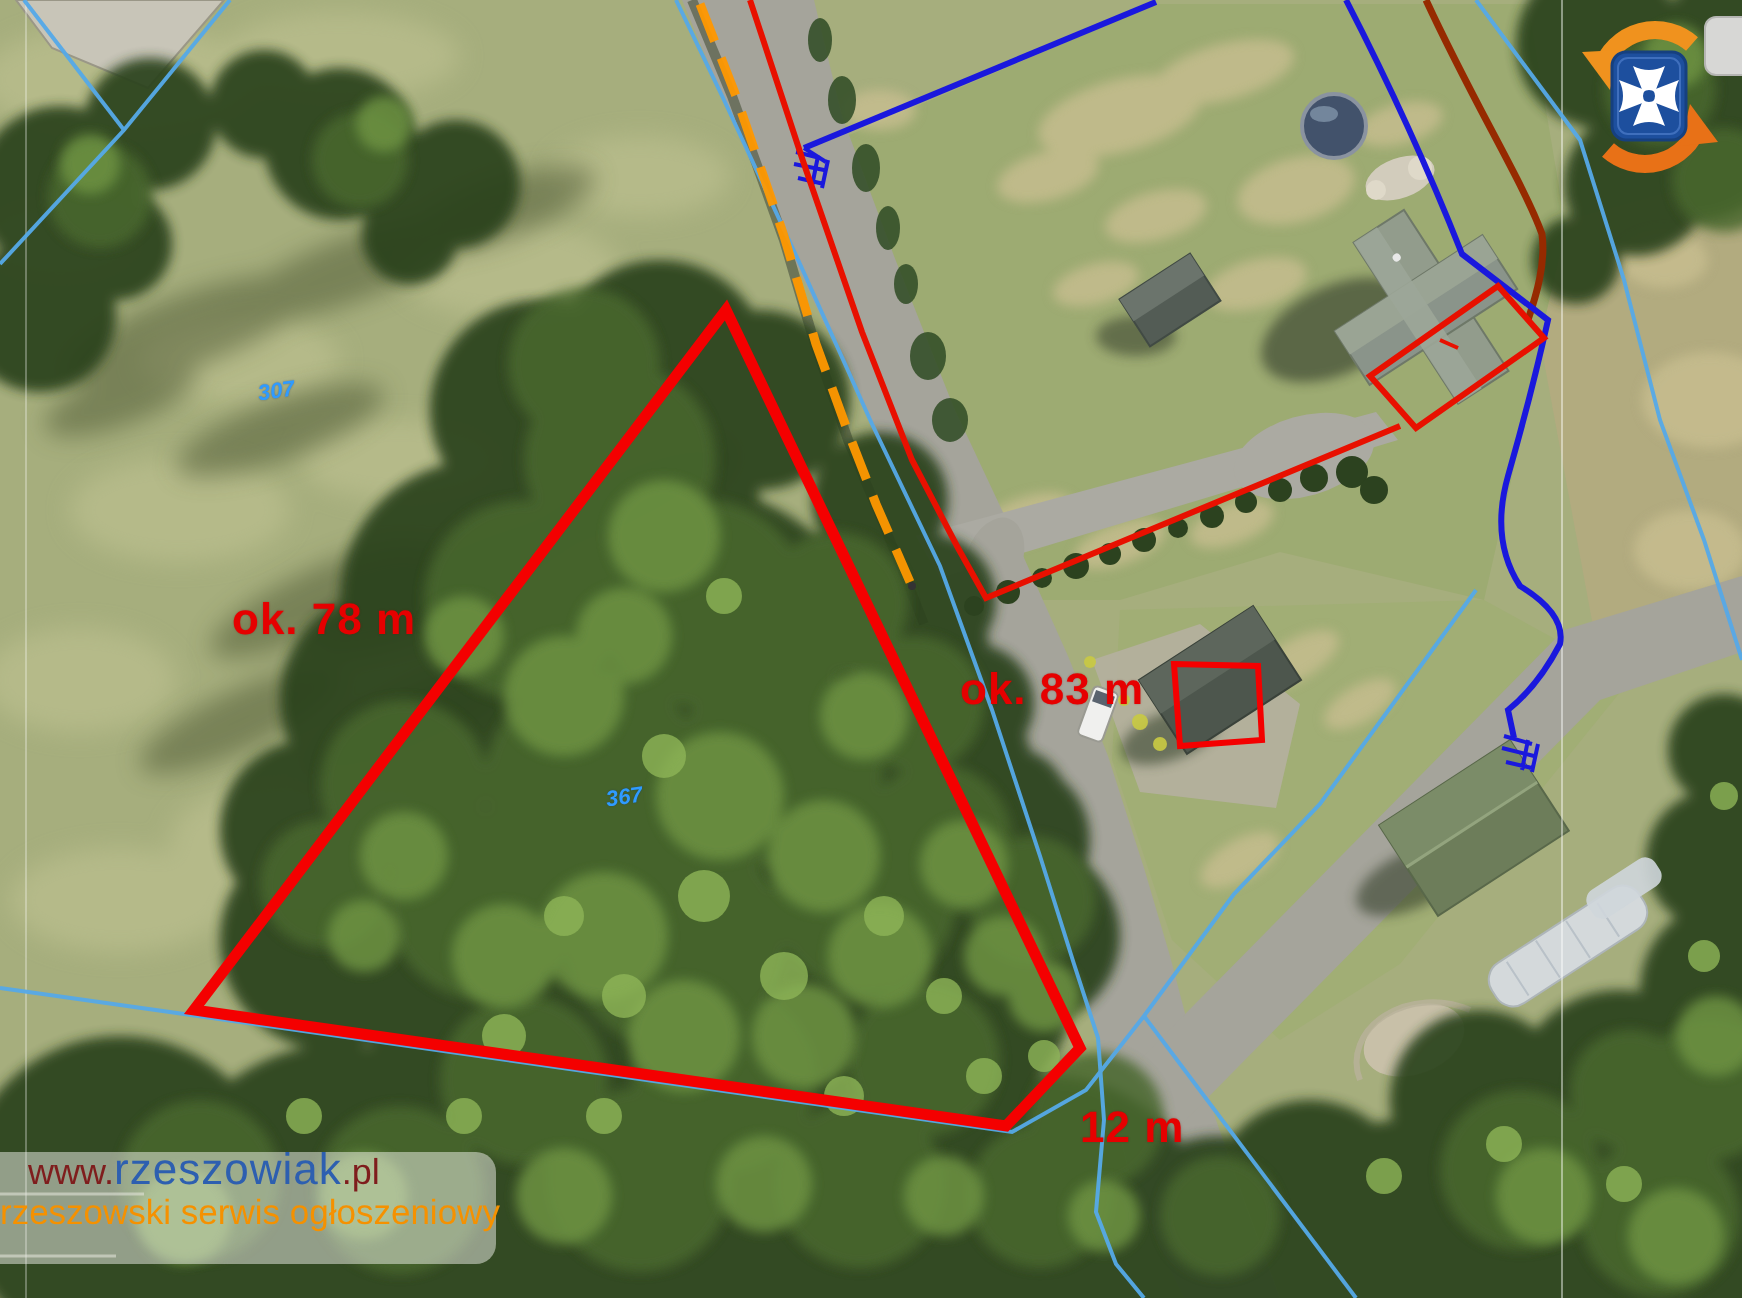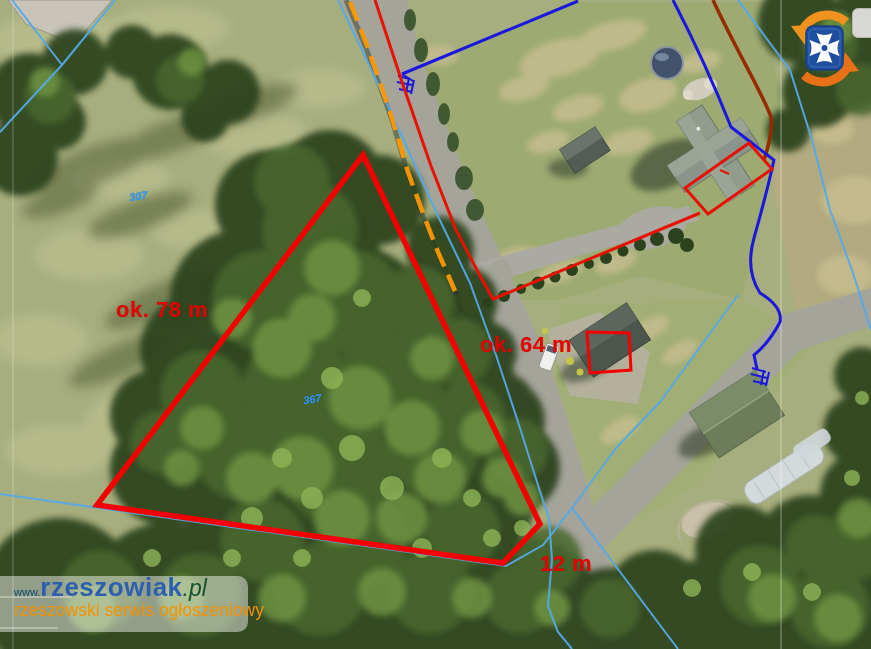--- a/index.html
+++ b/index.html
@@ -20,24 +20,24 @@
     font-size:11px;font-weight:bold;font-style:italic;color:#2f9bff;
     transform:rotate(-8deg);white-space:nowrap;
     text-shadow:0 0 1px rgba(0,40,120,.4);
   }
   .watermark{position:absolute;left:0;top:574px;width:290px;}
   .watermark .wm-box{
     position:absolute;left:-14px;top:2px;width:262px;height:56px;
     background:rgba(250,250,246,.48);border-radius:10px;
   }
   .wm-line1{position:relative;display:flex;align-items:baseline;margin-left:14px;line-height:1;}
-  .wm-www{font-size:11px;color:#0c4a6e;}
-  .wm-brand{font-size:26px;color:#2d5fb0;font-weight:bold;letter-spacing:.5px;}
-  .wm-tld{font-size:23px;color:#14532d;font-style:italic;}
-  .wm-line2{position:relative;margin-left:14px;margin-top:1px;font-size:17.5px;color:#f59100;line-height:1.1;white-space:nowrap;}
+  .wm-www{font-size:18px;color:#7f1d1d;}
+  .wm-brand{font-size:22px;color:#2d5fb0;font-weight:normal;letter-spacing:.5px;}
+  .wm-tld{font-size:18px;color:#7f1d1d;}
+  .wm-line2{position:relative;margin-top:1px;font-size:17.5px;color:#f59100;line-height:1.1;white-space:nowrap;}
   .corner-button{
     position:absolute;right:-7px;top:8px;width:24px;height:28px;
     background:#d7d7d5;border:1px solid #b5b5b3;border-radius:6px;
   }
   .logo{position:absolute;left:788px;top:9px;width:74px;height:80px;}
 </style>
 </head>
 <body>
 
 <div class="stage">
@@ -373,21 +373,21 @@
       <path d="M375,0 L402,82 431,166 456,230 479,274 493,299 L700,213" stroke="#e81000"></path>
       <polygon points="685,188 749,143 772,169 708,214"></polygon>
       <path d="M720,170 l9,4" stroke-width="2"></path>
     </g>
 
     <polygon points="363,155 540,524 503,563 97,505" fill="none" stroke="#f40000" stroke-width="5.5" stroke-linejoin="miter"></polygon>
     <polygon points="587,332 629,333 631,370 590,373" fill="none" stroke="#f40000" stroke-width="3"></polygon>
   </svg>
 
   <div class="dim-label" style="left:116px;top:297px;">ok. 78 m</div>
-  <div class="dim-label" style="left:480px;top:332px;">ok. 64 m</div>
+  <div class="dim-label" style="left:480px;top:332px;">ok. 83 m</div>
   <div class="dim-label" style="left:540px;top:551px;">12 m</div>
 
   <div class="parcel-number" style="left:129px;top:190px;">307</div>
   <div class="parcel-number" style="left:303px;top:393px;">367</div>
 
   <div class="watermark">
     <div class="wm-box"></div>
     <div class="wm-line1">
       <span class="wm-www">www.</span>
         <span class="wm-brand">rzeszowiak</span>

